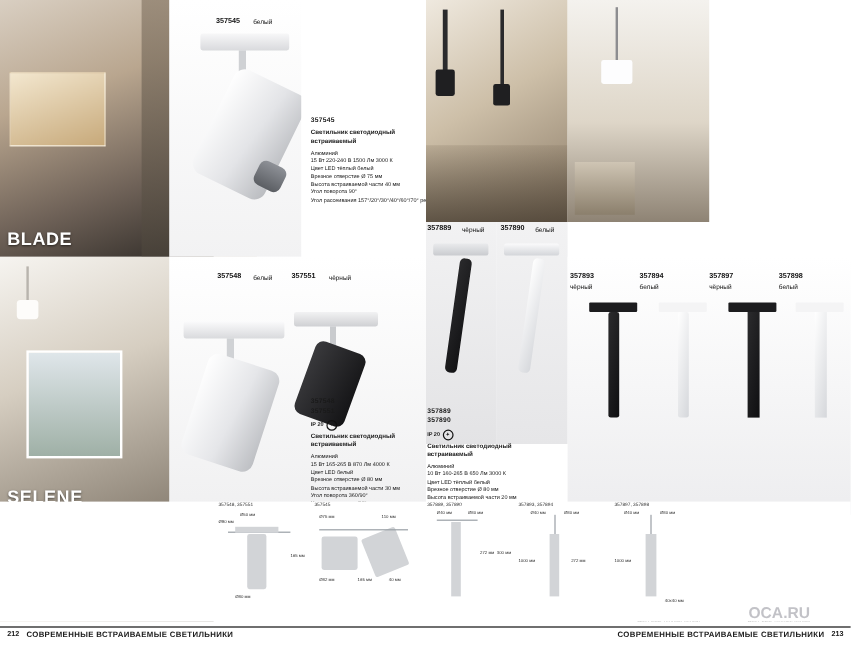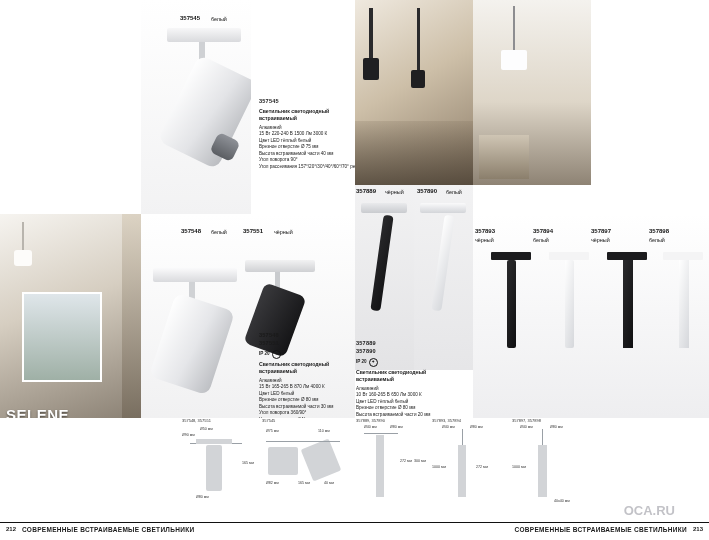--- a/index.html
+++ b/index.html
@@ -64,20 +64,25 @@
   
   .cyl{position:absolute;border-radius:3px;}
   .plate{position:absolute;border-radius:2px;}
   .rod{position:absolute;}
 </style>
 </head>
 <body>
 
 <div class="page">
 
+  <div class="photo p-interior-a" style="left:0;top:0;width:178px;height:214px;">
+    <div style="position:absolute;left:8px;top:60px;width:78px;height:60px;background:linear-gradient(160deg,#f3e7cf,#c7a97a);border:1px solid rgba(255,255,255,.35);"></div>
+    <div style="position:absolute;right:0;top:0;width:60px;height:214px;background:linear-gradient(180deg,#8d7e6c,#4b443b);opacity:.75;"></div>
+    <div class="ph-caption">BLADE</div>
+  </div>
 
   <div class="photo p-lightwarm" style="left:141px;top:0;width:110px;height:214px;background:linear-gradient(180deg,#ffffff,#f2f2f3);">
 
     <div class="plate" style="left:26px;top:28px;width:74px;height:14px;background:linear-gradient(180deg,#f7f7f8,#d9dadd);"></div>
     <div class="rod" style="left:58px;top:42px;width:6px;height:26px;background:#cfd1d4;"></div>
     <div class="cyl" style="left:34px;top:64px;width:66px;height:96px;border-radius:10px;
                 background:linear-gradient(100deg,#ffffff,#e3e4e7 55%,#b9bbbf);transform:rotate(26deg);"></div>
     <div class="cyl" style="left:72px;top:136px;width:24px;height:22px;border-radius:6px;
                 background:linear-gradient(180deg,#8e9197,#5b5e63);transform:rotate(26deg);"></div>
   </div>
@@ -194,21 +199,21 @@
       <div>Длина провода 1 м</div>
       <div>12 Вт   160-265 В</div>
       <div>780 Лм   3000 К</div>
       <div>Цвет LED тёплый белый</div>
       <div>Врезное отверстие Ø 80 мм</div>
       <div>Высота встраиваемой части 20 мм</div>
       <div>Угол рассеивания 24°</div>
     </div>
   </div>
 
-  <div class="photo p-interior-e" style="left:0;top:214px;width:178px;height:215px;">
+  <div class="photo p-interior-e" style="left:0;top:214px;width:178px;height:215px;padding-left:36px;">
     <div style="position:absolute;left:22px;top:8px;width:2px;height:30px;background:#b8b4ad;"></div>
     <div style="position:absolute;left:14px;top:36px;width:18px;height:16px;background:#fdfcfa;border-radius:3px;"></div>
     <div style="position:absolute;left:22px;top:78px;width:76px;height:86px;background:linear-gradient(180deg,#dfe6ea,#9fb0a6);border:2px solid #fff;"></div>
     <div style="position:absolute;right:0;top:0;width:56px;height:215px;background:linear-gradient(180deg,#d9cfbe,#6f6455);opacity:.8;"></div>
     <div class="ph-caption">SELENE</div>
   </div>
 
   <div class="photo" style="left:141px;top:214px;width:214px;height:215px;background:linear-gradient(180deg,#ffffff,#f0f0f1);">
     <div class="plate" style="left:12px;top:54px;width:84px;height:14px;background:linear-gradient(180deg,#fafafb,#d9dadd);"></div>
     <div class="rod" style="left:48px;top:68px;width:6px;height:22px;background:#d0d2d5;"></div>

